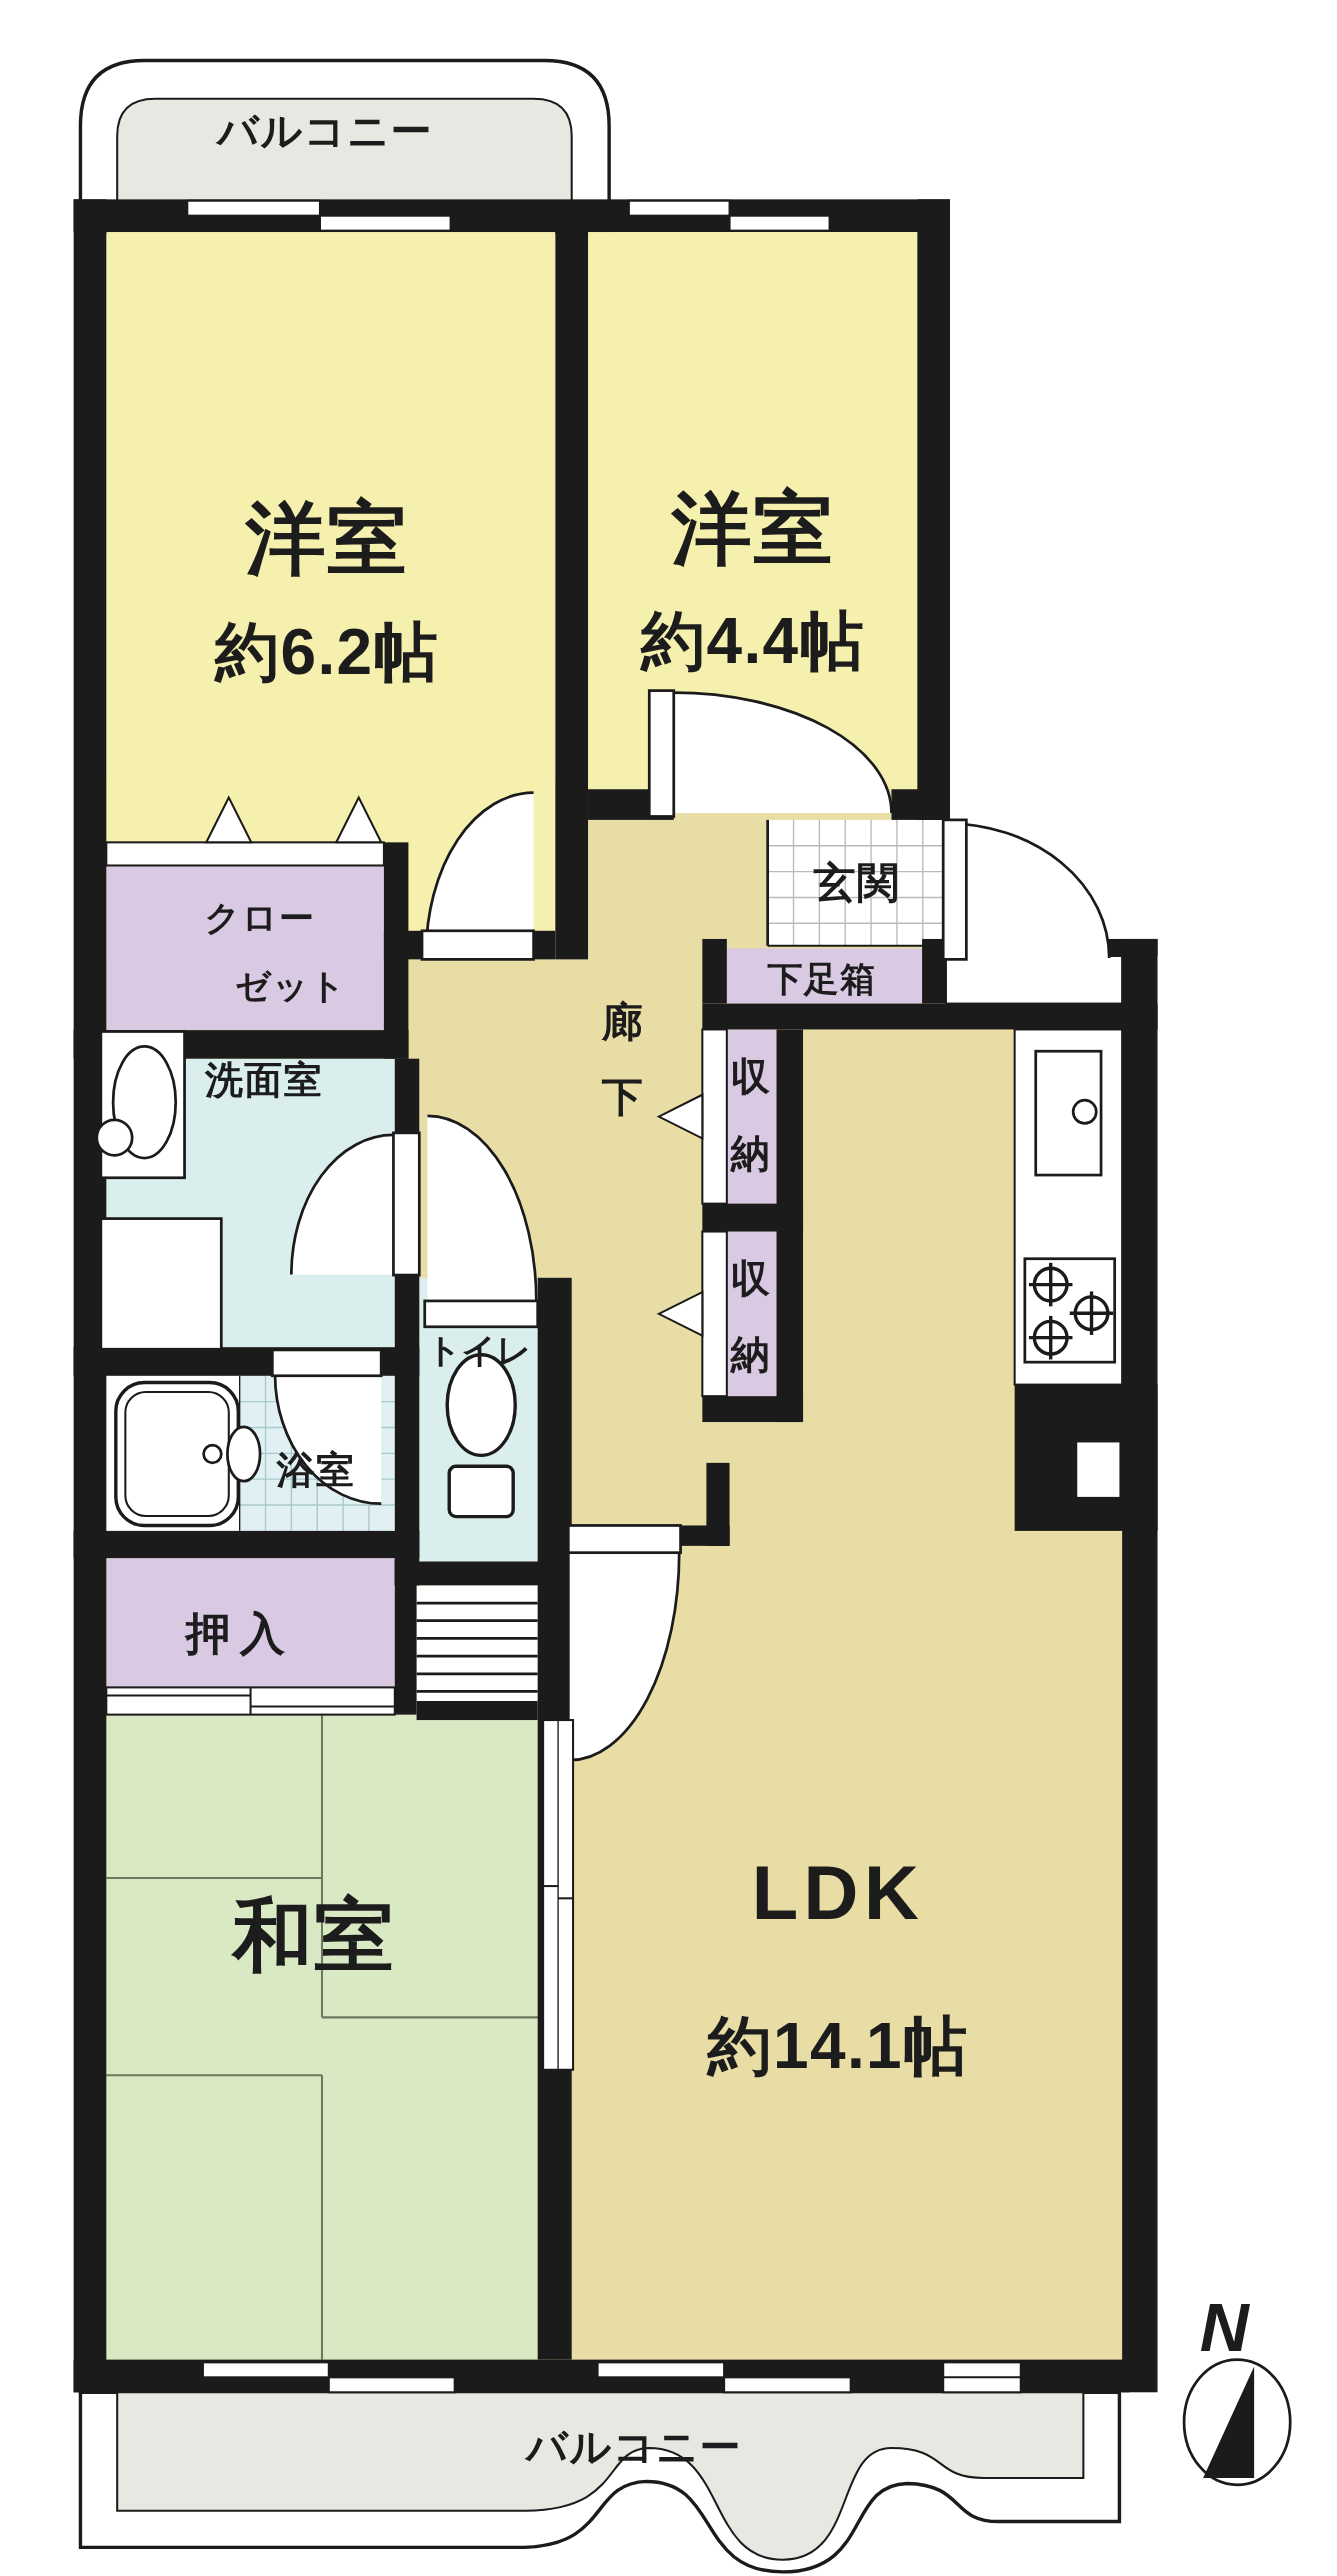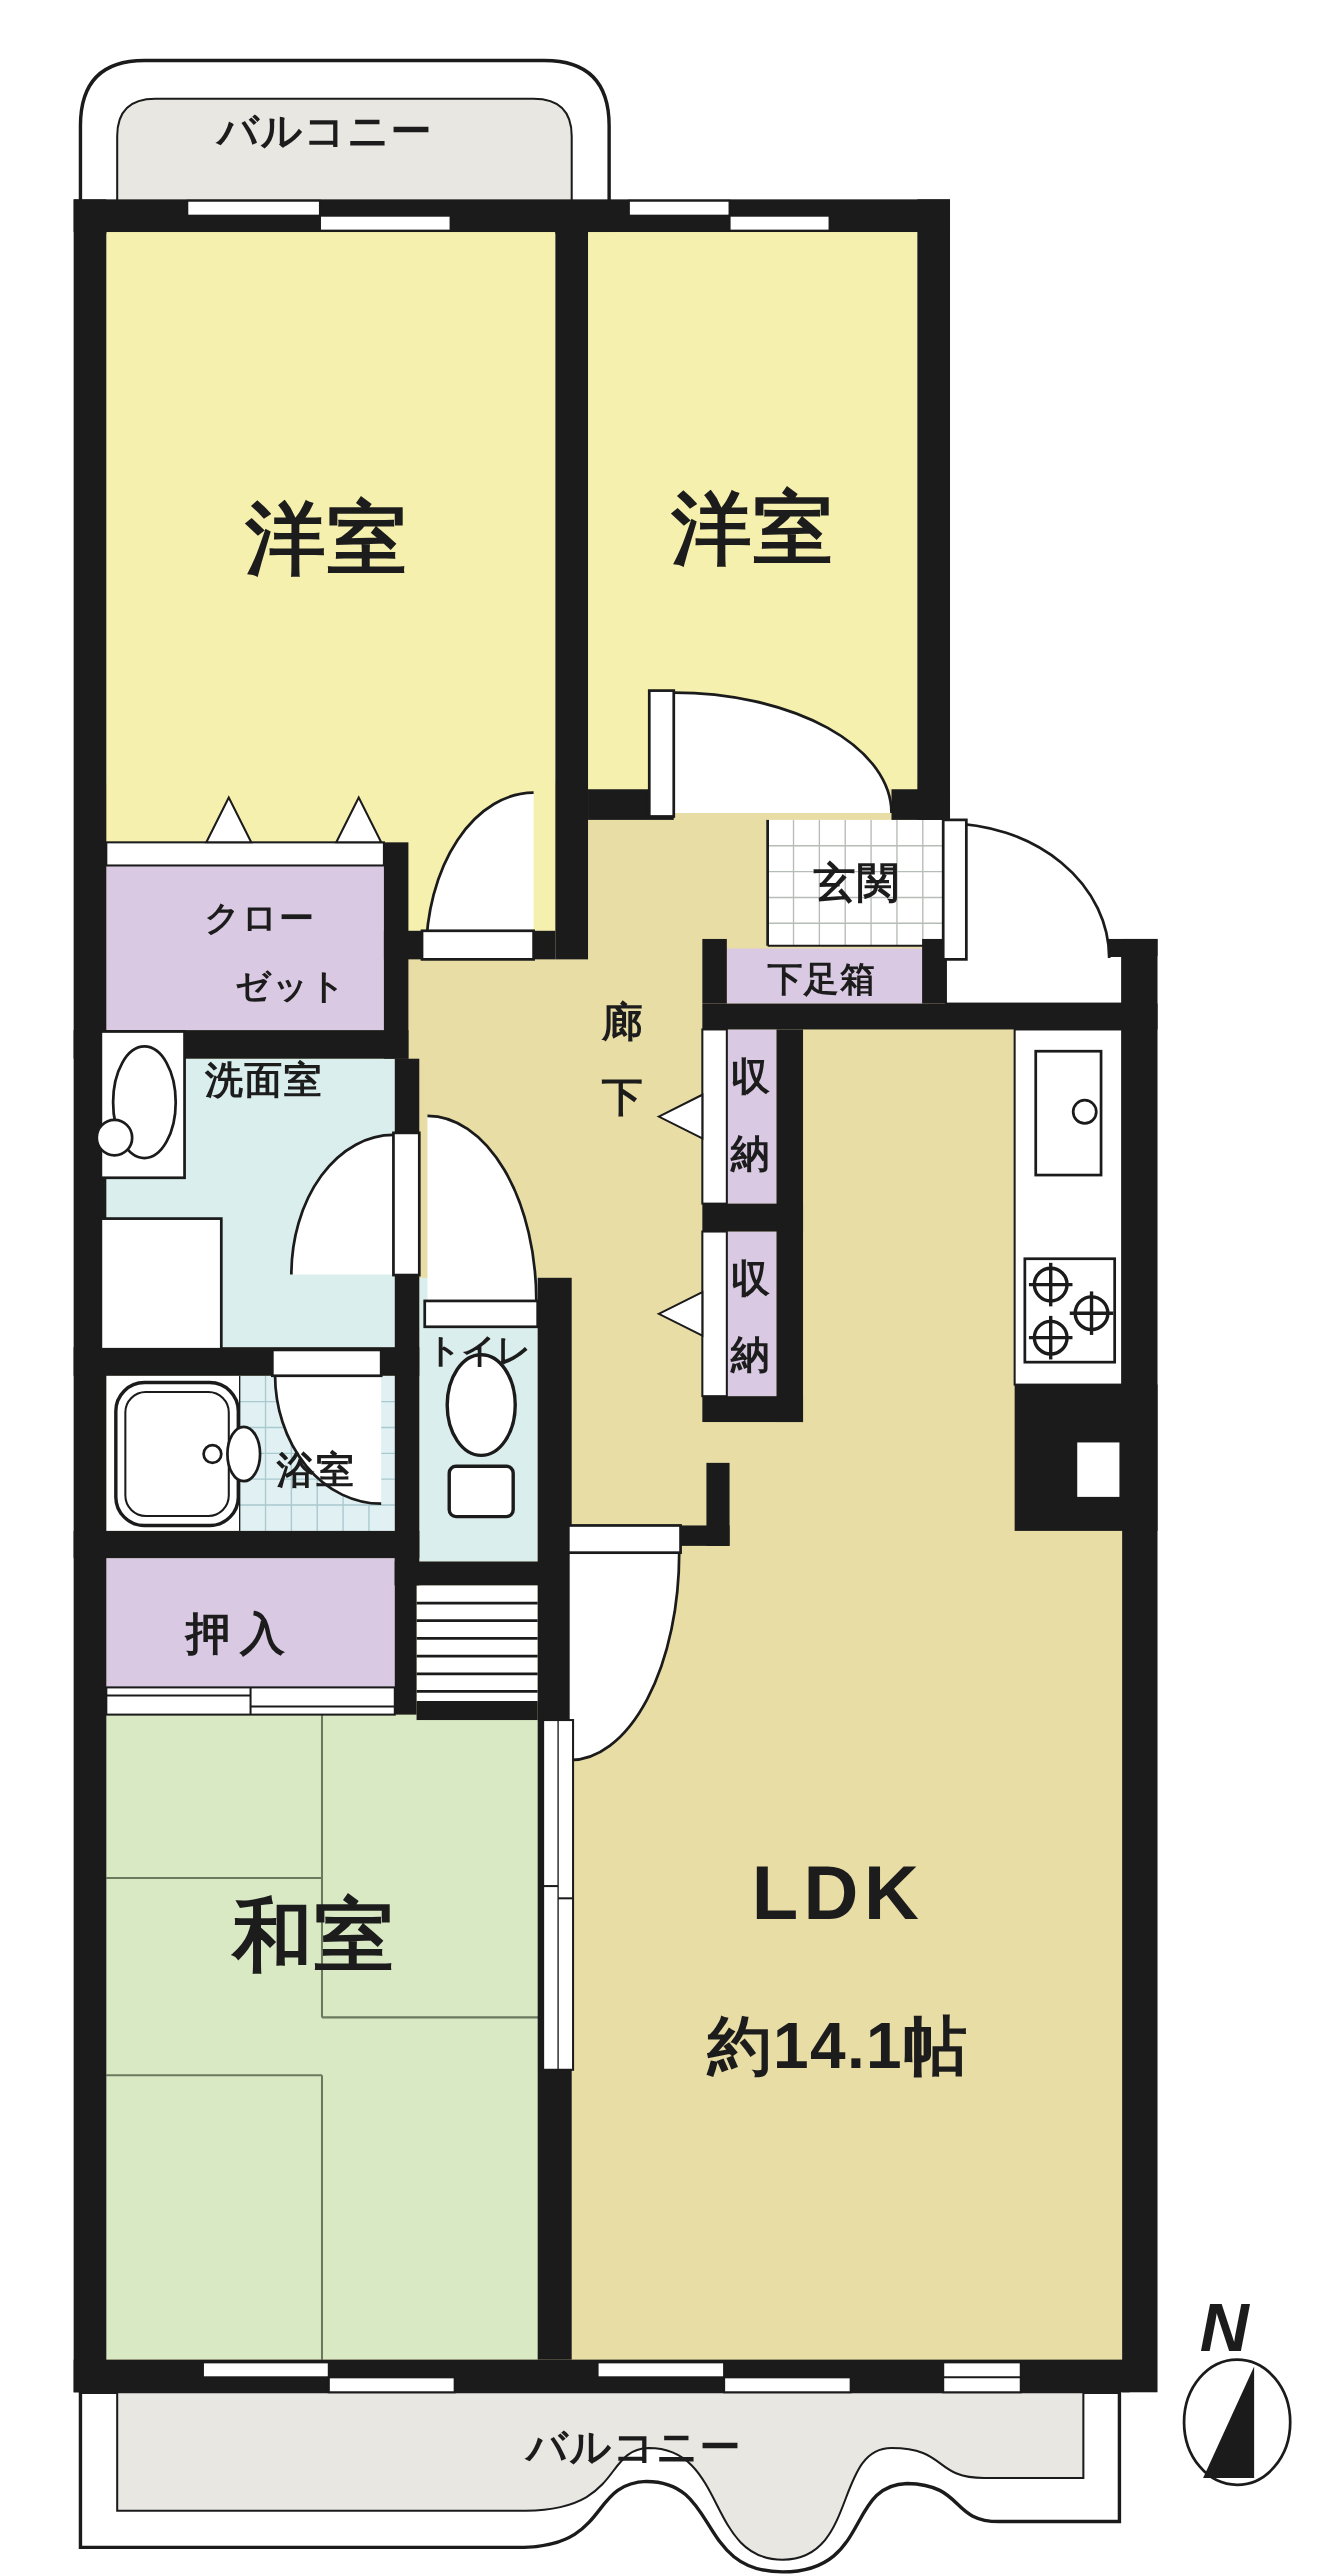--- a/index.html
+++ b/index.html
@@ -236,21 +236,23 @@
   </g>
 
   <g>
     <ellipse cx="1818" cy="3560" rx="78" ry="92" fill="#ffffff" stroke="#1b1b1b" stroke-width="4"></ellipse>
     <path d="M1843,3478 L1843,3642 L1768,3642 Z" fill="#1b1b1b"></path>
   </g>
 </svg>
 
   <div class="lbl" style="left:325px;top:131px;font-size:41px;">バルコニー</div>
   <div class="lbl" style="left:327px;top:539px;font-size:80px;">洋室</div>
+  <div class="lbl" style="left:327px;top:652px;font-size:64px;">約6.2帖</div>
   <div class="lbl" style="left:753px;top:529px;font-size:80px;">洋室</div>
+  <div class="lbl" style="left:753px;top:641px;font-size:64px;">約4.4帖</div>
   <div class="lbl" style="left:857px;top:883px;font-size:42px;">玄関</div>
   <div class="lbl" style="left:822px;top:978px;font-size:35px;">下足箱</div>
   <div class="lbl" style="left:260px;top:917px;font-size:35px;">クロー</div>
   <div class="lbl" style="left:291px;top:985px;font-size:35px;">ゼット</div>
   <div class="lbl" style="left:264px;top:1080px;font-size:38px;">洗面室</div>
   <div class="lbl" style="left:623px;top:1022px;font-size:41px;">廊</div>
   <div class="lbl" style="left:623px;top:1097px;font-size:41px;">下</div>
   <div class="lbl" style="left:751px;top:1076px;font-size:39px;">収</div>
   <div class="lbl" style="left:751px;top:1153px;font-size:39px;">納</div>
   <div class="lbl" style="left:751px;top:1278px;font-size:39px;">収</div>

